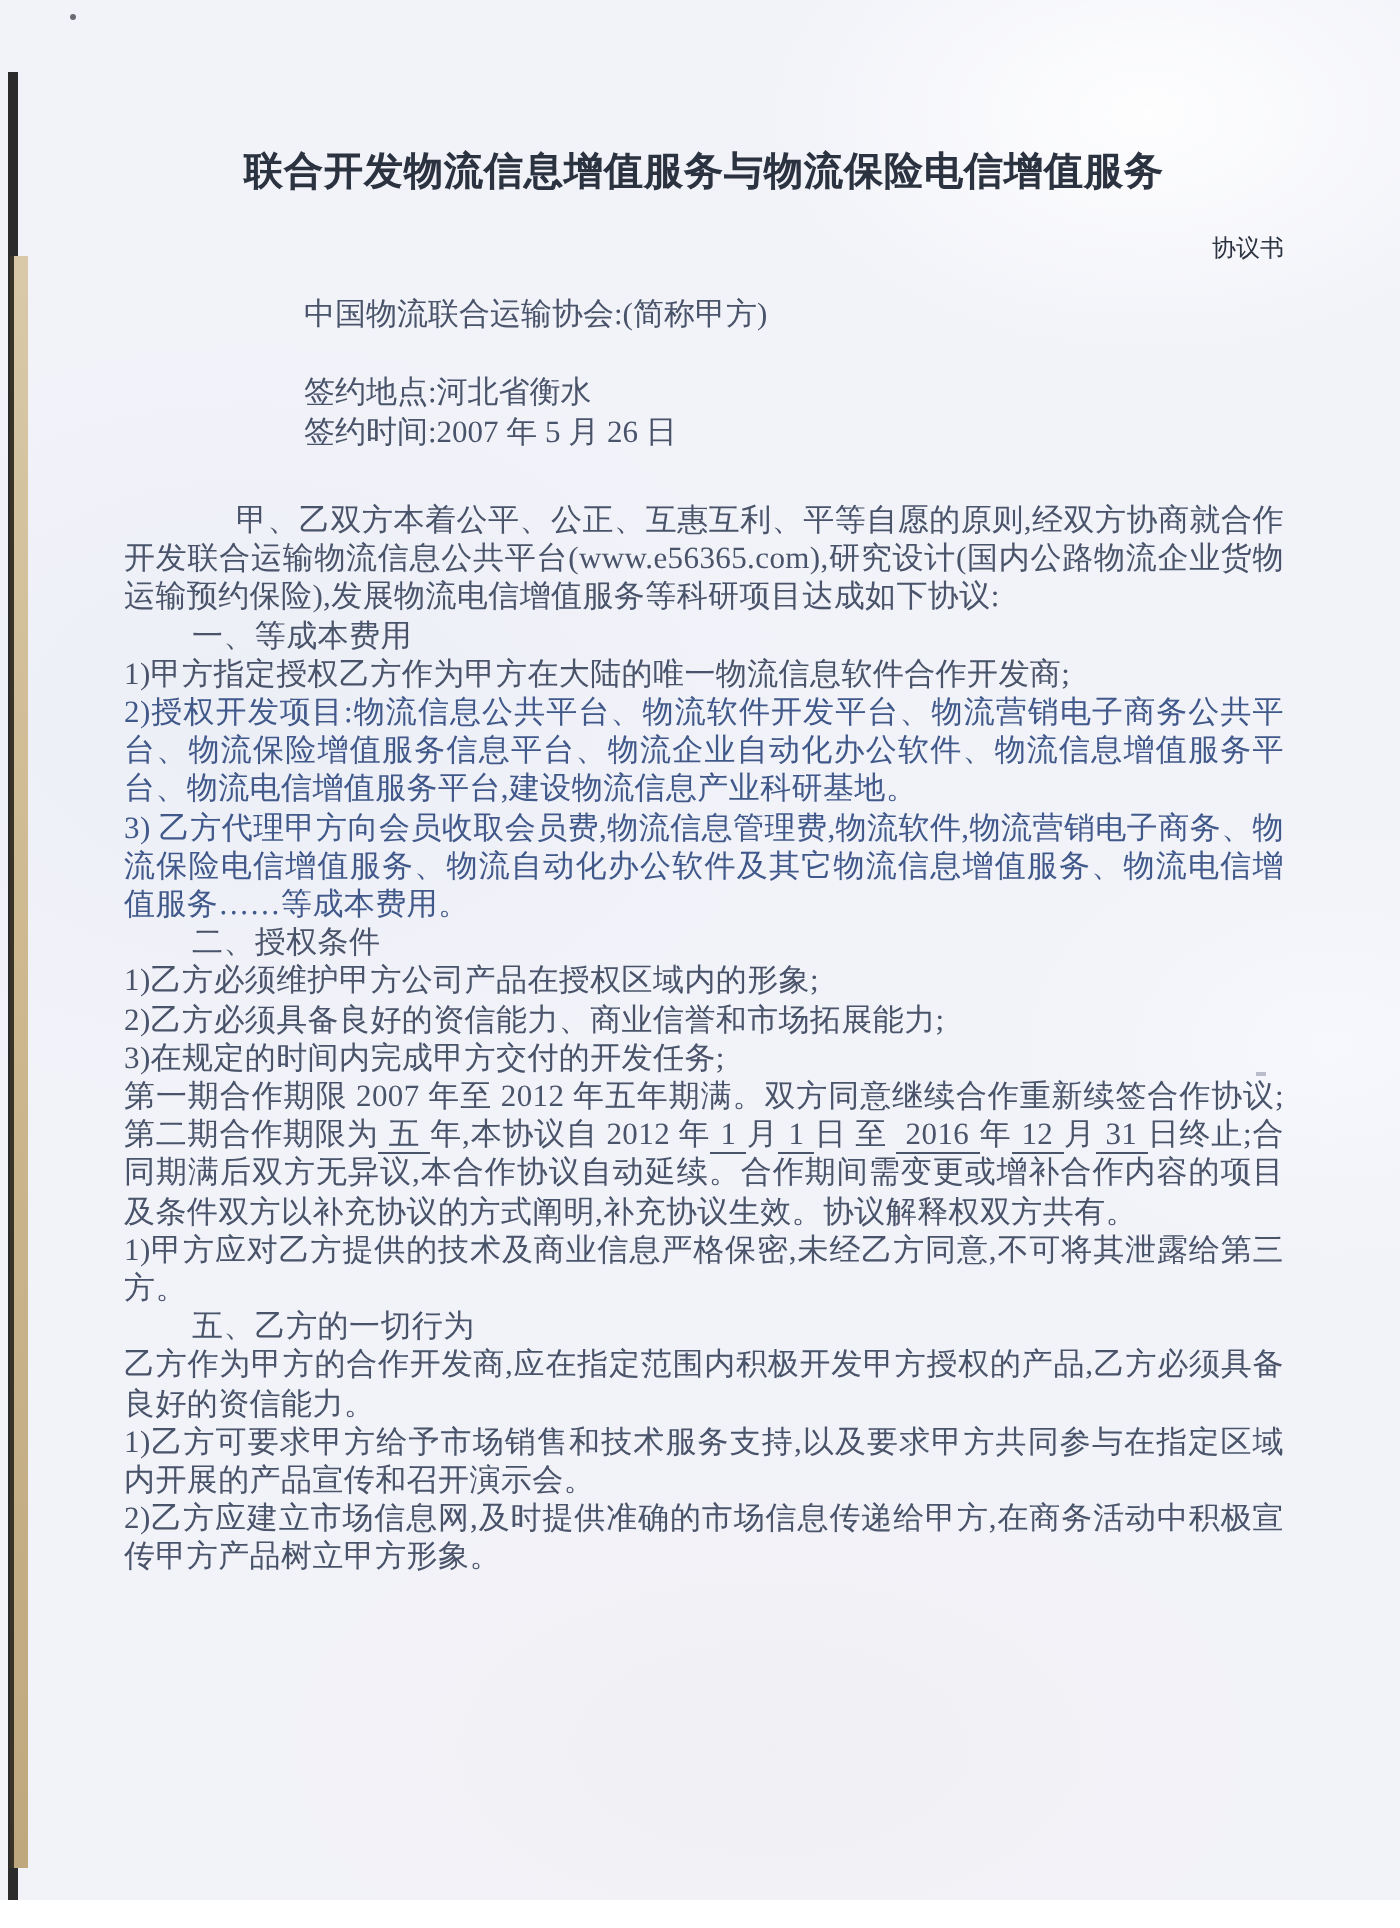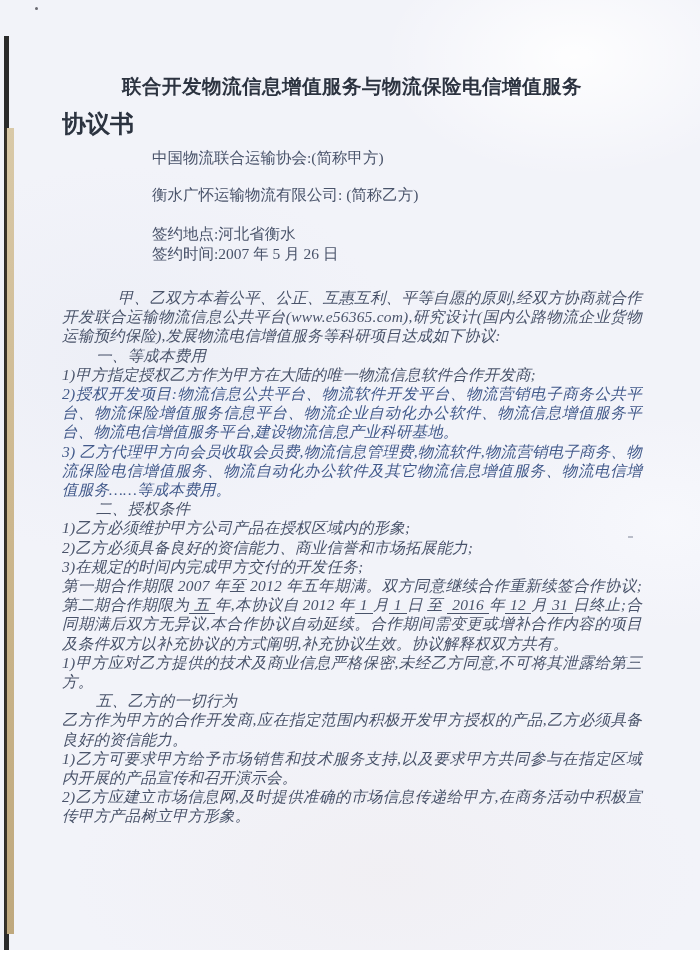--- a/index.html
+++ b/index.html
@@ -70,41 +70,40 @@
     margin: 74px 0 0 0;
     font-size: 19.5px;
     line-height: 26px;
     text-align: center;
     font-weight: bold;
     letter-spacing: 0.5px;
     color: var(--title-ink, #2c3340);
   }
   .doc-subtitle {
     margin: 12px 0 0 0;
-    font-size: 24px;
+    font-size: 12px;
     line-height: 24px;
-    text-align: left;
-    font-weight: bold;
+    text-align: right;
+    font-weight: normal;
     color: var(--title-ink, #2c3340);
   }
   .parties {
     margin: 12px 0 0 90px;
     font-size: 15.5px;
     line-height: 20px;
   }
   .parties p { margin: 0; }
   .party-b { margin-top: 17px !important; }
   .sign-loc { margin-top: 19px !important; }
   .agreement-body {
     margin-top: 24px;
     font-size: 15.5px;
     line-height: 19.2px;
     text-align: justify;
     letter-spacing: 0.2px;
-    font-style: italic;
   }
   .agreement-body p { margin: 0; }
   .para.first-indent { text-indent: 56px; }
   .para.section { margin-left: 34px; text-align: left; }
   .tint-blue { color: var(--ink-blue, #41598a); }
   .u {
     border-bottom: 1px solid currentColor;
     padding: 0 5px;
   }
 </style>
@@ -117,21 +116,20 @@
   <div class="edge-tan"></div>
   <div class="speck"></div>
   <div class="dot2"></div>
 
   <div class="content">
     <h1 class="doc-title">联合开发物流信息增值服务与物流保险电信增值服务</h1>
     <h2 class="doc-subtitle">协议书</h2>
 
     <div class="parties">
       <p class="party-a">中国物流联合运输协会:(简称甲方)</p>
-      <p class="party-b">衡水广怀运输物流有限公司: (简称乙方)</p>
       <p class="sign-loc">签约地点:河北省衡水</p>
       <p class="sign-time">签约时间:2007 年 5 月 26 日</p>
     </div>
 
     <div class="agreement-body" id="agreement-body">
         <p class="para first-indent"><span>甲、乙双方本着公平、公正、互惠互利、平等自愿的原则,经双方协商就合作开发联合运输物流信息公共平台(www.e56365.com),研究设计(国内公路物流企业货物运输预约保险),发展物流电信增值服务等科研项目达成如下协议:</span></p>
         <p class="para section"><span>一、等成本费用</span></p>
         <p class="para plain"><span>1)甲方指定授权乙方作为甲方在大陆的唯一物流信息软件合作开发商;</span></p>
         <p class="para plain tint-blue"><span>2)授权开发项目:物流信息公共平台、物流软件开发平台、物流营销电子商务公共平台、物流保险增值服务信息平台、物流企业自动化办公软件、物流信息增值服务平台、物流电信增值服务平台,建设物流信息产业科研基地。</span></p>
         <p class="para plain tint-blue"><span>3) 乙方代理甲方向会员收取会员费,物流信息管理费,物流软件,物流营销电子商务、物流保险电信增值服务、物流自动化办公软件及其它物流信息增值服务、物流电信增值服务……等成本费用。</span></p>

